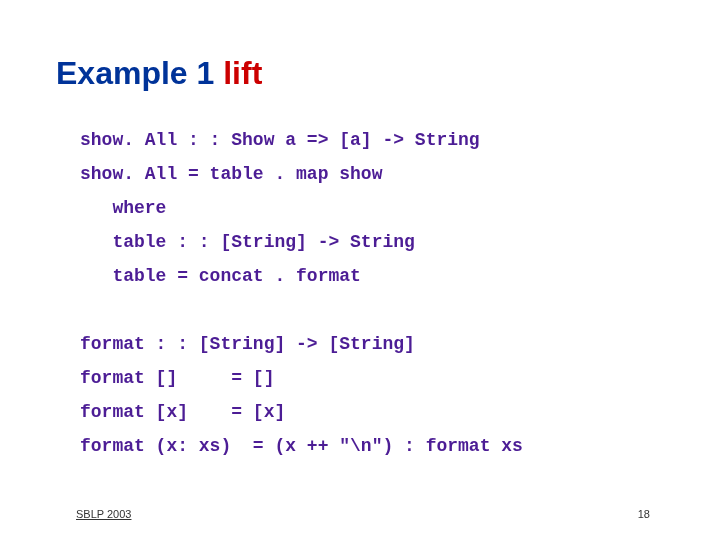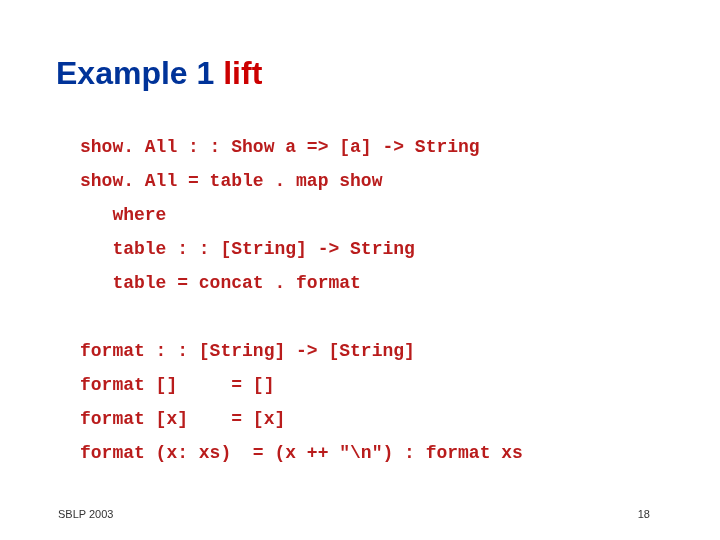--- a/index.html
+++ b/index.html
@@ -23,36 +23,37 @@
     top: 56px;
     left: 56px;
     font-size: 32px;
     font-weight: bold;
     line-height: 1.1;
   }
   .title .blue { color: #003399; }
   .title .red  { color: #cc0000; }
   .code {
     position: absolute;
-    top: 130px;
+    top: 123px;
     left: 80px;
     right: 60px;
     font-family: "Courier New", Courier, monospace;
     font-size: 18px;
     font-weight: bold;
-    color: #b91c1c;
+    color: #4c1d95;
     white-space: pre;
     line-height: 34px;
   }
   .footer-left {
     position: absolute;
-    left: 58px;
+    left: 76px;
     bottom: 20px;
     font-size: 11px;
     color: #333;
+    text-decoration: underline;
   }
   .footer-right {
     position: absolute;
     right: 58px;
     bottom: 20px;
     font-size: 11px;
     color: #333;
     margin-left: 34px;
   }
 </style>

